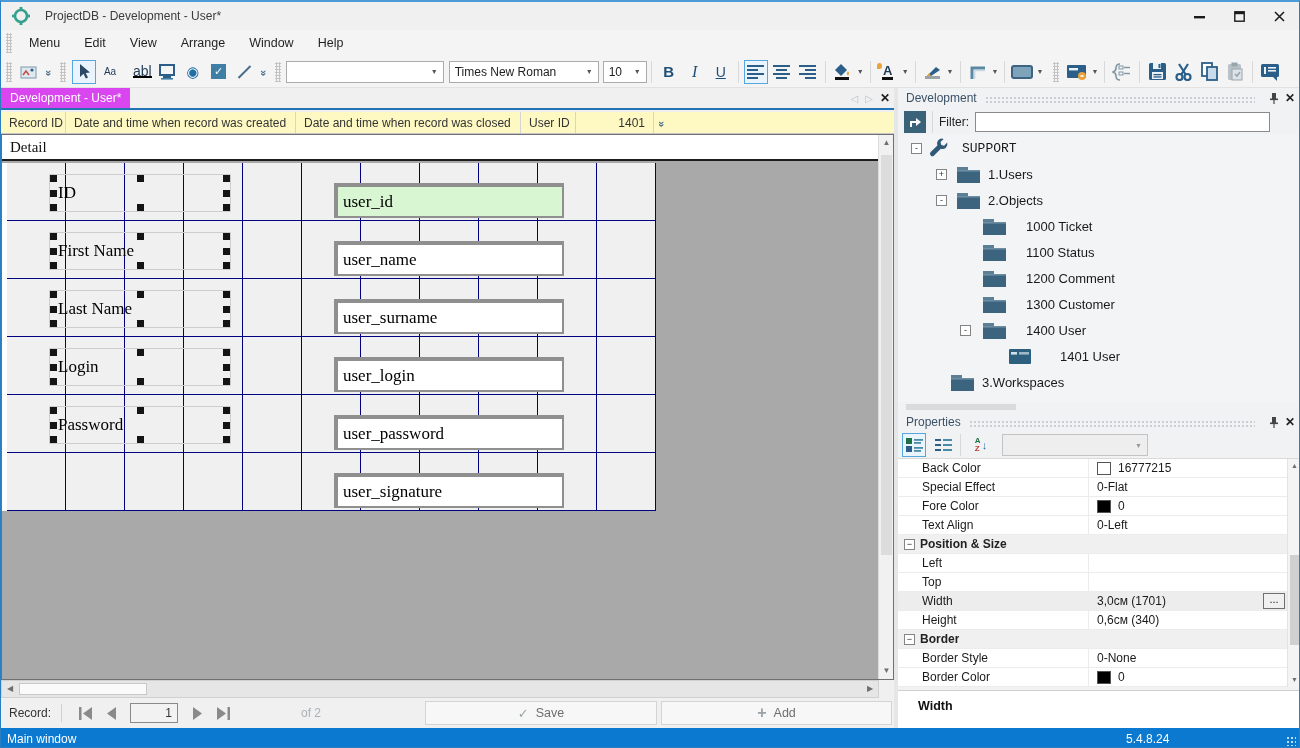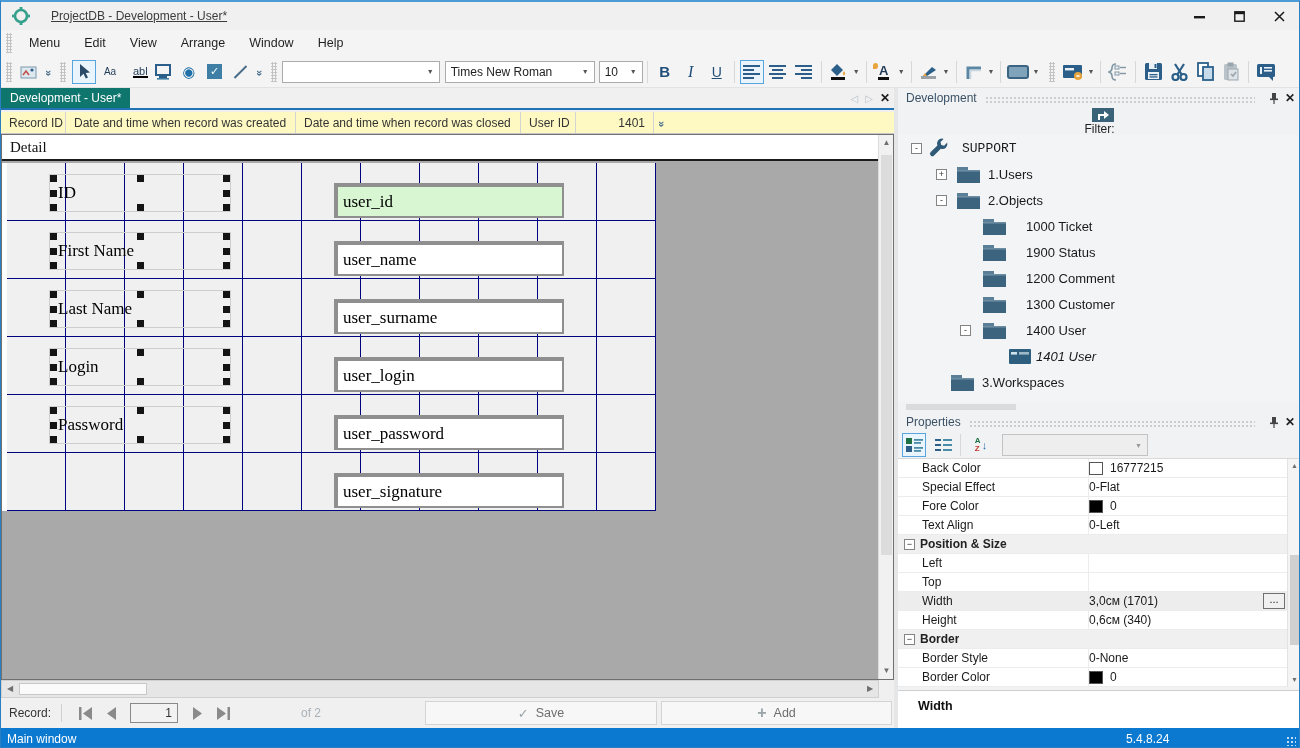--- a/index.html
+++ b/index.html
@@ -3,21 +3,21 @@
 <meta charset="utf-8">
 <style>
   * { margin:0; padding:0; box-sizing:border-box; }
   html,body { width:1300px; height:748px; }
   body { font-family:"Liberation Sans", sans-serif; font-size:12px; color:#2b2b2b; background:#f0f0f0; }
   #app { position:relative; width:1300px; height:748px; background:#f0f0f0; border:1px solid #2a7fc2; border-top:2px solid #4a9bd6; overflow:hidden; }
 
   
   #titlebar { position:absolute; left:0; top:0; width:1298px; height:28px; background:#f0f0f0; display:flex; align-items:center; }
   #app-logo { margin-left:10px; width:20px; height:20px; }
-  #win-title { margin-left:20px; color:#3c3c3c; font-size:12px;text-decoration:underline; }
+  #win-title { margin-left:14px; color:#3c3c3c; font-size:12px; }
   #win-buttons { margin-left:auto; display:flex; height:100%; }
   .win-btn { width:40px; height:100%; display:flex; align-items:center; justify-content:center; color:#333; font-size:13px; }
   .win-btn svg { display:block; }
 
   
   #menubar { position:absolute; left:0; top:28px; width:1298px; height:26px; background:#f4f4f4; display:flex; align-items:center; }
   .grip { width:6px; height:20px; margin:0 5px; background-image:radial-gradient(#c3c3c3 1px, transparent 1.1px); background-size:3px 3px; }
   .menu-item { padding:0 12px; height:100%; display:flex; align-items:center; color:#1f1f1f; font-size:12.5px; }
 
   
@@ -26,33 +26,33 @@
   .tb-btn.sel { border-color:#58a6e0; background:#eaf4fc; }
   .dd { color:#555; font-size:7px; margin:0 2px 0 1px; }
   .vsep { width:1px; height:22px; background:#d8d8d8; margin:0 4px; }
   .chev { color:#4a6e8a; font-weight:bold; font-size:11px; letter-spacing:-2px; transform:rotate(90deg); width:12px; text-align:center; }
   .combo { height:22px; border:1px solid #ababab; background:#fff; display:flex; align-items:center; padding:0 5px; font-size:12px; color:#222; }
   .combo .carrow { margin-left:auto; color:#555; font-size:7px; padding-left:6px; }
   .glyph-b { font-weight:bold; font-size:15px; color:#1f4e79; }
   .glyph-i { font-style:italic; font-family:"Liberation Serif", serif; font-size:16px; color:#1f4e79; }
   .glyph-u { text-decoration:underline; font-size:14px; color:#1f4e79; }
   .aa { font-size:10px; color:#1f3a57; }
-  .abl { font-size:11px; color:#1f3a57; border-bottom:2px solid #000000; line-height:10px;margin-left:8px; }
+  .abl { font-size:14px; color:#1f3a57; border-bottom:2px solid #000000; line-height:10px;margin-left:8px; }
   .slash { width:17px; height:2px; background:#4a6e8a; transform:rotate(-45deg); }
   .chk { width:15px; height:15px; background:#3f7fa6; color:#fff; font-size:11px; line-height:15px; text-align:center; }
   .radio { color:#1f6fa8; font-size:15px; }
   .a-color { font-weight:bold; font-size:13px; color:#1f3a57; border-bottom:3px solid #111; line-height:13px; position:relative; padding:0 1px; }
   .a-color i { position:absolute; left:-5px; top:-1px; width:5px; height:6px; background:#e8a33d; border-radius:50% 50% 50% 0; font-style:normal; }
 
   
   #workspace { position:absolute; left:0; top:86px; width:893px; height:640px; background:#f0f0f0; }
   #splitter { position:absolute; left:893px; top:86px; width:4px; height:640px; background:#e4e6e8; }
 
   #tabstrip { position:absolute; left:0; top:0; width:893px; height:22px; background:#f0f0f0; border-bottom:2px solid #2273b4; display:flex; align-items:stretch; }
-  #tab-dev { background:#0f766e; color:#fff; font-size:12px; padding:0 9px; display:flex; align-items:center; }
+  #tab-dev { background:#d946ef; color:#fff; font-size:12px; padding:0 9px; display:flex; align-items:center; }
   #tab-tools { margin-left:auto; display:flex; align-items:center; padding-right:4px; gap:7px; }
   .tab-arrow { color:#b9c4cc; font-size:10px; }
   .tab-close { color:#1a1a1a; font-size:12px; font-weight:bold; }
 
   #colheaders { position:absolute; left:0; top:24px; width:893px; height:22px; background:#fef9c3; border-bottom:1px solid #c6c6c6; display:flex; font-size:12px; color:#333; }
   .col { border-right:1px solid #d4d4d4; display:flex; align-items:center; padding:0 8px; white-space:nowrap; overflow:hidden; }
   .col.right { justify-content:flex-end; }
   #col-overflow { width:15px; display:flex; align-items:center; justify-content:center; border-right:none; }
 
   
@@ -96,51 +96,51 @@
   .check { color:#9aa3a8; font-size:13px; }
   .plus { color:#9aa3a8; font-size:16px; font-weight:bold; line-height:12px; }
 
   
   #rightpanel { position:absolute; left:897px; top:86px; width:403px; height:640px; background:#f1f2f3; }
   .panel-hd { position:absolute; left:0; width:403px; height:20px; display:flex; align-items:center; padding:0 6px 0 8px; color:#3b5166; font-size:12px; }
   .hd-dots { flex:1; height:8px; margin:4px 8px 0 8px; background-image:radial-gradient(#c9ced1 1px, transparent 1.2px); background-size:4px 4px; }
   .hd-ic { margin-left:6px; display:flex; align-items:center; color:#444; }
   .hd-x { font-weight:bold; font-size:12px; color:#222; }
 
-  #filterrow { position:absolute; left:0; top:20px; width:403px; height:27px; display:flex; align-items:center;flex-direction:column; }
+  #filterrow { position:absolute; left:0; top:20px; width:403px; height:27px; display:flex; align-items:center; }
   #filter-btn { margin-left:6px; width:22px; height:22px; background:#3a6379; display:flex; align-items:center; justify-content:center; }
   #filterrow .vsep { margin:0 6px; }
   #filter-label { color:#222; }
   #filter-input { margin-left:6px; width:295px; height:20px; border:1px solid #8a8a8a; background:#fff; font-size:12px; padding:0 4px; font-family:"Liberation Sans", sans-serif; }
 
   #tree { position:absolute; left:0; top:47px; width:403px; height:267px; background:#f3f4f5; overflow:hidden; }
   .t-row { position:relative; height:26px; display:flex; align-items:center; font-size:13px; color:#1a1a1a; }
   .t-row .exp { position:absolute; width:11px; height:11px; border:1px solid #848484; background:#fff; font-size:9px; line-height:9px; text-align:center; color:#333; }
   .t-row .t-ic { position:absolute; display:flex; }
   .t-row .t-label { position:absolute; white-space:nowrap; }
   .lvl0 .exp{left:13px;} .lvl0 .t-ic{left:28px;} .lvl0 .t-label{left:64px;font-family:Liberation Mono, monospace;}
   .lvl1 .exp{left:38px;} .lvl1 .t-ic{left:58px;} .lvl1 .t-label{left:90px;}
   .lvl2 .exp{left:62px;} .lvl2 .t-ic{left:84px;} .lvl2 .t-label{left:128px;}
-  .lvl3 .t-ic{left:110px;} .lvl3 .t-label{left:138px;font-style:italic;}
+  .lvl3 .t-ic{left:110px;} .lvl3 .t-label{left:162px;}
   #tree-scroll { position:absolute; left:0; top:314px; width:403px; height:10px; background:#f1f2f3; }
   #tree-thumb { position:absolute; left:8px; top:2px; width:110px; height:6px; background:#d9dbdd; }
 
   #prop-toolbar { position:absolute; left:0; top:344px; width:403px; height:26px; display:flex; align-items:center; }
   #prop-toolbar .tb-btn { margin-left:4px; }
   #prop-combo { margin-left:8px; width:146px; height:22px; background:#eeeeee; border:1px solid #c3c3c3; display:flex; align-items:center; padding:0 5px; }
   #prop-combo .carrow { margin-left:auto; color:#999; font-size:7px; }
   .az { display:flex; align-items:center; gap:1px; }
   .az .lets { display:flex; flex-direction:column; font-size:8px; font-weight:bold; line-height:8px; }
   .az .a { color:#1e7145; } .az .z { color:#c0392b; }
   .az .ar { color:#2b6cb0; font-size:11px; }
 
   #propgrid { position:absolute; left:0; top:370px; width:403px; height:228px; background:#fff; border-top:1px solid #d9d9d9; }
   .p-row { height:19px; display:flex; align-items:center; border-bottom:1px solid #ececec; font-size:12px; color:#1a1a1a; position:relative; width:389px; }
   .p-name { width:190px; padding-left:24px; white-space:nowrap; overflow:hidden; }
-  .p-val { flex:1; border-left:1px solid #ececec; height:100%; display:flex; align-items:center; white-space:nowrap; overflow:hidden; }
+  .p-val { flex:1; padding-left:8px; border-left:1px solid #ececec; height:100%; display:flex; align-items:center; white-space:nowrap; overflow:hidden; }
   .p-row.cat { background:#f0f0f0; font-weight:bold; color:#222; }
   .p-row.cat .p-name { width:auto; padding-left:22px; }
   .p-row.cat .exp2 { position:absolute; left:6px; top:4px; width:11px; height:11px; border:1px solid #848484; background:#fff; font-size:9px; line-height:9px; text-align:center; font-weight:normal; }
   .p-row.selrow { background:#ededed; }
   .swatch { width:14px; height:13px; border:1px solid #555; margin-right:7px; flex:0 0 auto; }
   #ellipsis-btn { position:absolute; right:2px; top:1px; width:22px; height:16px; border:1px solid #707070; background:#f0f0f0; font-size:11px; line-height:11px; text-align:center; color:#222; }
   #prop-vscroll { position:absolute; left:389px; top:0; width:14px; height:228px; background:#f4f4f4; border-left:1px solid #e3e3e3; }
   #prop-vscroll .sb-arrow { position:absolute; left:0; width:13px; height:14px; color:#6f6f6f; font-size:7px; text-align:center; line-height:14px; }
   #prop-thumb { position:absolute; left:2px; top:96px; width:10px; height:90px; background:#d0d0d0; }
 
@@ -584,21 +584,21 @@
         <span class="t-label">1000 Ticket</span>
       </div>
       <div class="t-row lvl2">
         <span class="t-ic">
           <svg width="25" height="20">
               <rect x="1" y="3" width="11" height="5" fill="#5a7f96"></rect>
               <rect x="1" y="6" width="23" height="13" fill="#3c647e"></rect>
               <rect x="1" y="6" width="23" height="1.6" fill="#6d8da2"></rect>
             </svg>
         </span>
-        <span class="t-label">1900 Status</span>
+        <span class="t-label">1100 Status</span>
       </div>
       <div class="t-row lvl2">
         <span class="t-ic">
           <svg width="25" height="20">
               <rect x="1" y="3" width="11" height="5" fill="#5a7f96"></rect>
               <rect x="1" y="6" width="23" height="13" fill="#3c647e"></rect>
               <rect x="1" y="6" width="23" height="1.6" fill="#6d8da2"></rect>
             </svg>
         </span>
         <span class="t-label">1200 Comment</span>

